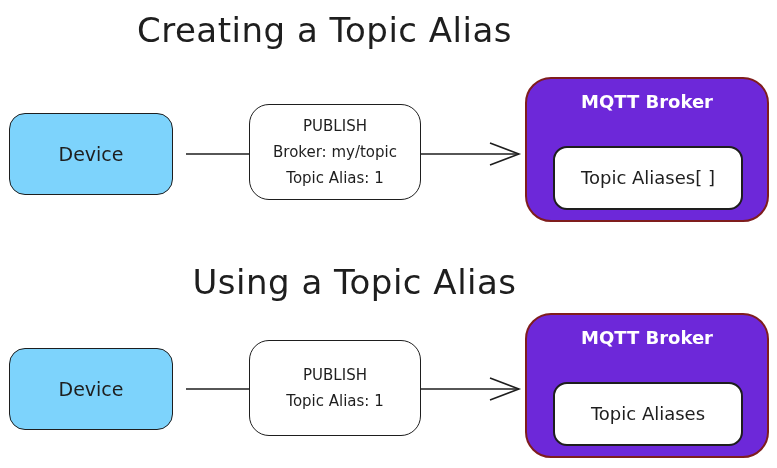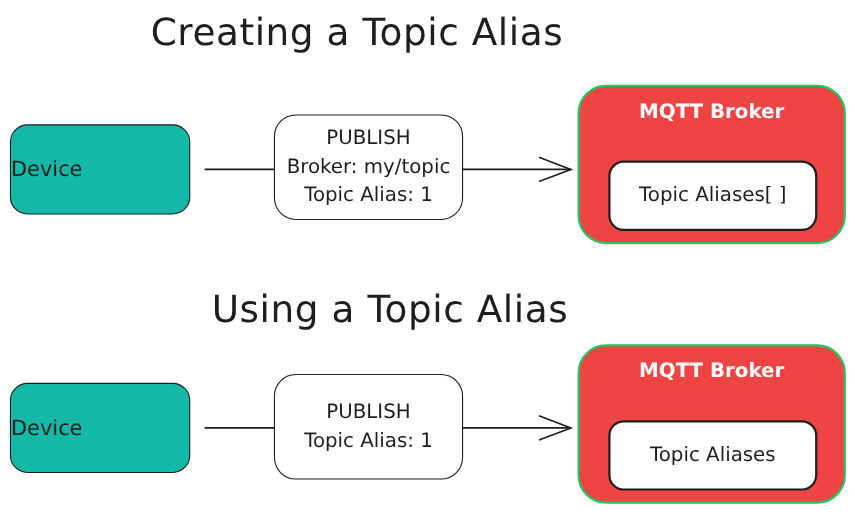--- a/index.html
+++ b/index.html
@@ -1,26 +1,26 @@
 <!DOCTYPE html>
 <html><head>
 <meta charset="utf-8">
 <style>
   html, body { margin: 0; padding: 0; background: #ffffff; }
   body { width: 777px; height: 468px; position: relative; overflow: hidden;
          font-family: "DejaVu Sans", sans-serif; color: #1e1e1e; }
   .title { position: absolute; left: 0; width: 649px; text-align: center;
            font-size: 34px; letter-spacing: 0.5px; color: #1e1e1e; }
-  .device { position: absolute; background: #14b8a6; border: 1.5px solid #1e1e1e;
-            border-radius: 16px; display: flex; align-items: center; justify-content: flex-start;
+  .device { position: absolute; background: #7dd3fc; border: 1.5px solid #1e1e1e;
+            border-radius: 16px; display: flex; align-items: center; justify-content: center;
             font-size: 19px; box-sizing: border-box; }
   .msg { position: absolute; background: #ffffff; border: 1.5px solid #1e1e1e;
          border-radius: 20px; box-sizing: border-box; display: flex; flex-direction: column;
-         align-items: center; justify-content: center; font-size: 18px; line-height: 26px; }
-  .broker { position: absolute; background: #ef4444; border: 2px solid #22c55e;
+         align-items: center; justify-content: center; font-size: 15px; line-height: 26px; }
+  .broker { position: absolute; background: #6d28d9; border: 2px solid #7f1d1d;
             border-radius: 26px; box-sizing: border-box; }
   .broker-label { position: absolute; left: 0; right: 0; top: 12px; text-align: center;
                   color: #ffffff; font-size: 18px; font-weight: bold; }
   .aliases { position: absolute; background: #ffffff; border: 2px solid #1e1e1e;
              border-radius: 14px; box-sizing: border-box; display: flex; flex-direction: row;
              align-items: center; justify-content: center; font-size: 18px; line-height: 24px; }
   svg.lines { position: absolute; left: 0; top: 0; }
 </style>
 </head>
 <body>

